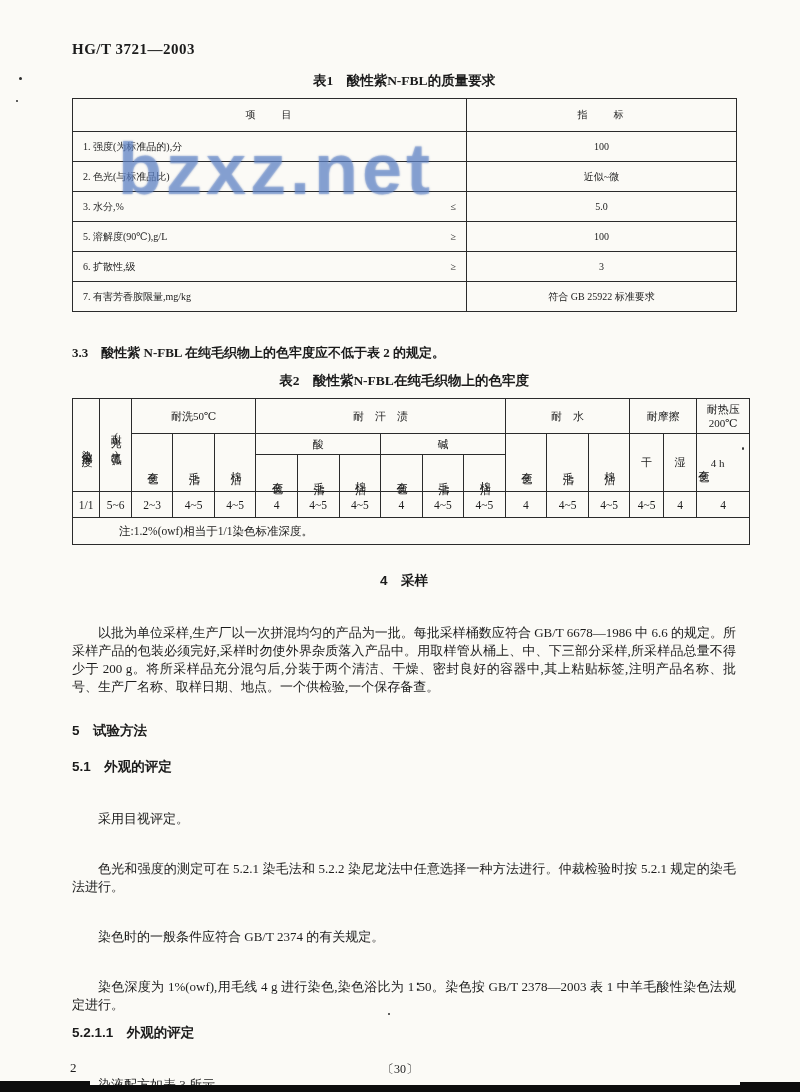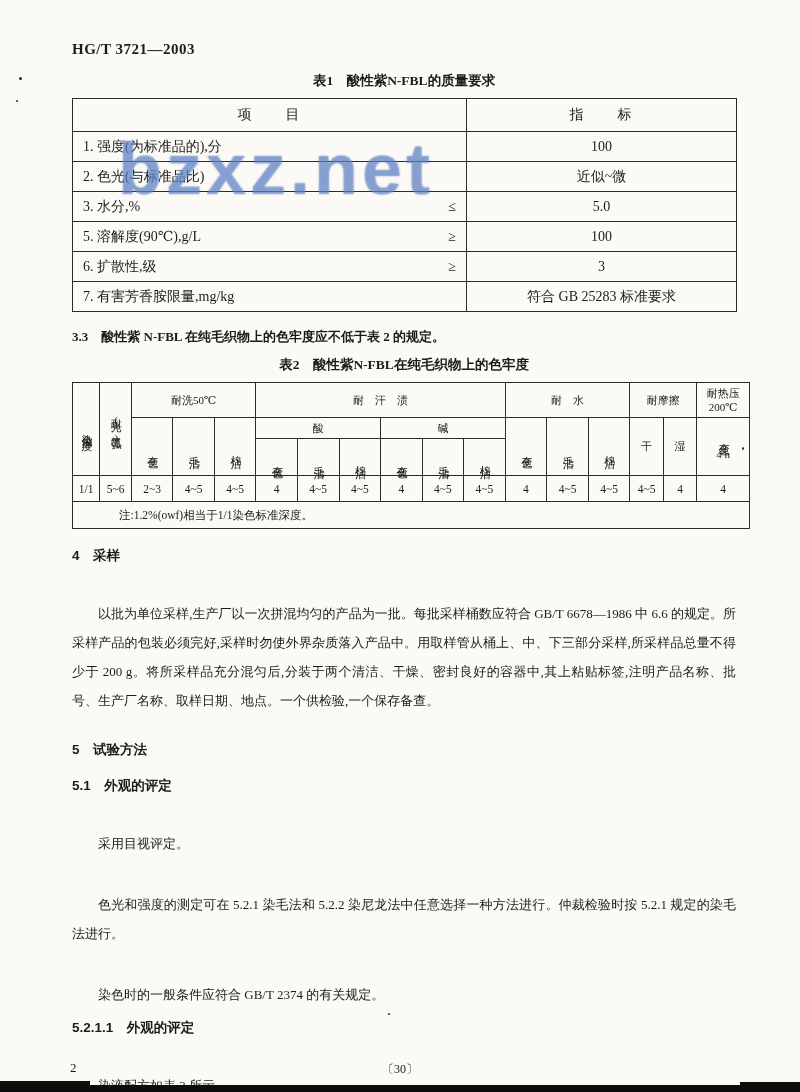--- a/index.html
+++ b/index.html
@@ -11,47 +11,47 @@
   }
   .content{position:relative;padding:41px 64px 0 72px;z-index:2;}
   .doc-code{font-weight:700;font-size:15px;letter-spacing:.5px;}
 
   .tbl-title{text-align:center;font-weight:700;font-size:13.5px;margin:14px 0 8px 0;}
 
   table{border-collapse:collapse;margin:0 auto;}
   th,td{border:1px solid #2b2b2b;}
 
   
-  .t1{width:664px;font-size:14px;table-layout:fixed;}
+  .t1{width:664px;font-size:10px;table-layout:fixed;}
   .t1 th{font-weight:400;height:30px;letter-spacing:2px;}
   .t1 td{height:27px;}
   .t1 .item-cell{padding:0 10px 0 10px;}
   .t1 .item-wrap{display:flex;justify-content:space-between;align-items:center;}
   .t1 .val-cell{text-align:center;}
 
   
   .t2{width:678px;font-size:11px;table-layout:fixed;margin-top:2px;}
   .t2 th{font-weight:400;padding:1px 0;}
   .t2 .r1 th{height:32px;}
   .t2 .r2 th{height:18px;}
   .t2 .r3 th{height:34px;}
   .t2 td{text-align:center;height:23px;font-size:11.5px;}
   .vert{writing-mode:vertical-rl;text-orientation:upright;letter-spacing:2px;display:inline-block;line-height:1.05;}
   .t2 th{text-align:center;vertical-align:middle;}
-  .heat-chg{display:flex;flex-direction:column;align-items:center;gap:10px;}
+  .heat-chg{display:flex;flex-direction:row;align-items:center;gap:2px;}
   .t2 .note-cell{text-align:left;padding-left:46px;height:24px;}
 
   .sec-line{font-size:13px;line-height:22px;}
   .hd{font-weight:700;font-family:"Liberation Sans","DejaVu Sans",sans-serif;font-size:13.5px;}
   .mt-lg{margin-top:22px;}
   .mt-md{margin-top:14px;}
   .mt-sm{margin-top:8px;}
-  .para{text-indent:2em;font-size:13px;line-height:29px;text-align:justify;margin-top:32px;}
-
-  .sec33{font-weight:700;font-size:13px;margin-top:16px;}
+  .para{text-indent:2em;font-size:13px;line-height:18px;text-align:justify;margin-top:32px;}
+
+  .sec33{font-weight:700;font-size:13px;margin-top:32px;}
 
   
   .watermark{
     position:absolute;left:118px;top:128px;z-index:3;pointer-events:none;
     font-family:"Liberation Sans","DejaVu Sans",sans-serif;
     font-size:72px;font-weight:700;letter-spacing:4px;
     color:rgba(125,158,214,0.42);
     text-shadow:0 0 2px rgba(46,86,168,0.55);
     white-space:nowrap;
   }
@@ -138,21 +138,21 @@
             </td>
         <td class="val-cell">3</td>
       </tr>
       <tr>
         <td class="item-cell">
               <div class="item-wrap">
                 <span>7. 有害芳香胺限量,mg/kg</span>
                 <span></span>
               </div>
             </td>
-        <td class="val-cell">符合 GB 25283 标准要求</td>
+        <td class="val-cell">符合 GB 25922 标准要求</td>
       </tr>
     </tbody>
       </table>
 
     <div class="sec33">3.3　酸性紫 N-FBL 在纯毛织物上的色牢度应不低于表 2 的规定。</div>
 
     <div class="tbl-title" style="margin-top:10px;">表2　酸性紫N-FBL在纯毛织物上的色牢度</div>
 
     <table class="t2">
       <colgroup>
@@ -228,31 +228,32 @@
         <td>4~5</td>
         <td>4</td>
         <td>4</td>
       </tr>
       <tr>
         <td colspan="17" class="note-cell">注:1.2%(owf)相当于1/1染色标准深度。</td>
       </tr>
     </tbody>
       </table>
 
-    <div class="sec-line hd mt-lg" style="margin-top:16px;">4　采样</div>
+    <div class="sec-line hd mt-lg" style="margin-top:25px;text-align:center;">4　采样</div>
     <div class="para mt-md">以批为单位采样,生产厂以一次拼混均匀的产品为一批。每批采样桶数应符合 GB/T 6678—1986 中 6.6 的规定。所采样产品的包装必须完好,采样时勿使外界杂质落入产品中。用取样管从桶上、中、下三部分采样,所采样品总量不得少于 200 g。将所采样品充分混匀后,分装于两个清洁、干燥、密封良好的容器中,其上粘贴标签,注明产品名称、批号、生产厂名称、取样日期、地点。一个供检验,一个保存备查。</div>
 
     <div class="sec-line hd" style="margin-top:24px;">5　试验方法</div>
 
     <div class="sec-line hd mt-md">5.1　外观的评定</div>
     <div class="para mt-sm">采用目视评定。</div>
 
     <div class="para mt-sm">色光和强度的测定可在 5.2.1 染毛法和 5.2.2 染尼龙法中任意选择一种方法进行。仲裁检验时按 5.2.1 规定的染毛法进行。</div>
     <div class="para">染色时的一般条件应符合 GB/T 2374 的有关规定。</div>
 
+    <div class="para mt-sm">染色深度为 1%(owf),用毛线 4 g 进行染色,染色浴比为 1∶50。染色按 GB/T 2378—2003 表 1 中羊毛酸性染色法规定进行。</div>
 
     <div class="sec-line hd mt-sm">5.2.1.1　外观的评定</div>
     <div class="para mt-sm">染液配方如表 3 所示。</div>
 
   </div>
 
   <div class="footer-page">2</div>
   <div class="footer-center">〔30〕</div>
 
   <div class="speck s1"></div>

